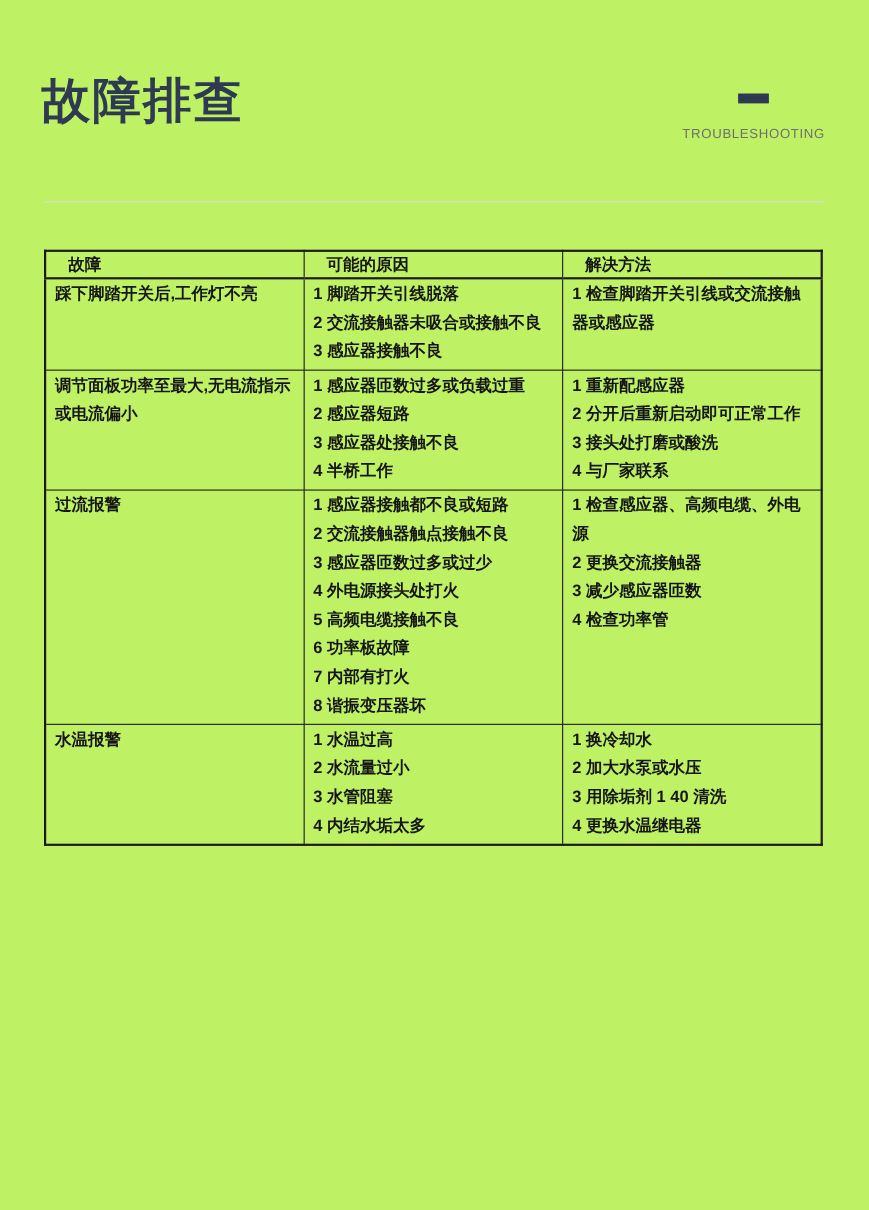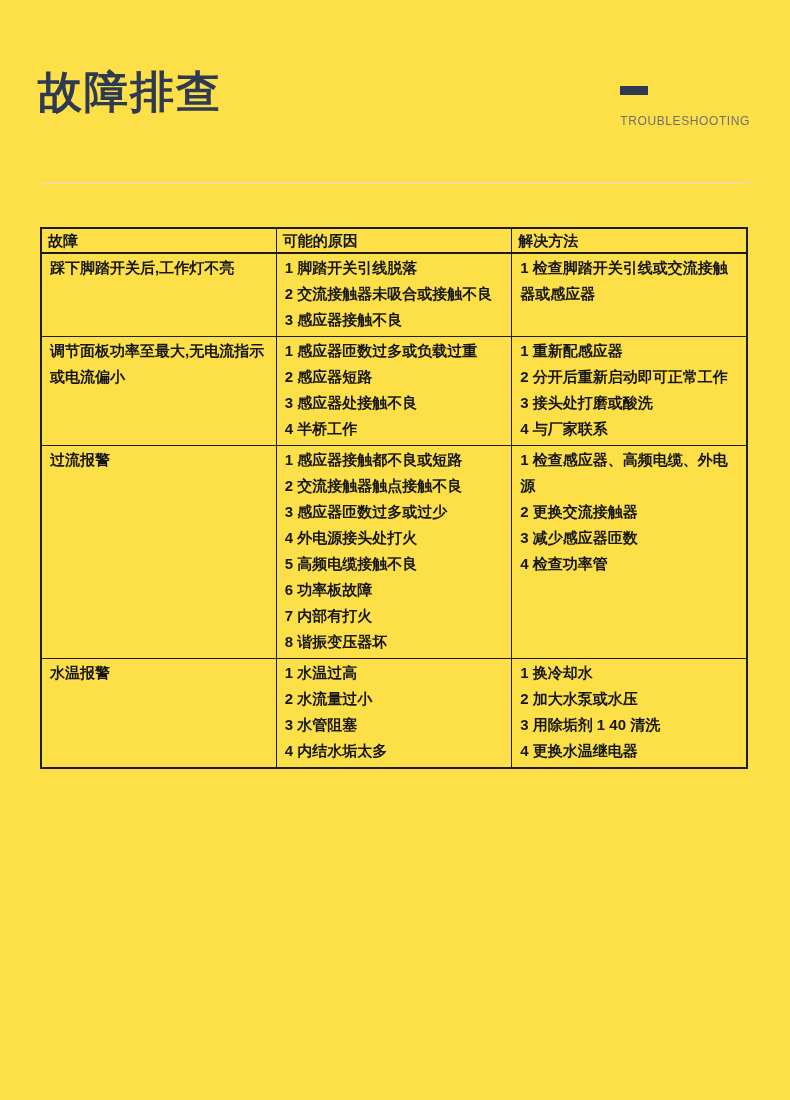--- a/index.html
+++ b/index.html
@@ -1,31 +1,31 @@
 <!DOCTYPE html>
 <html><head>
 <meta charset="utf-8">
 <style>
   html,body { margin:0; padding:0; }
   body { font-family:"Liberation Sans","DejaVu Sans",sans-serif; }
   .page {
     position:relative;
     width:790px; height:1100px;
-    background:#fde047;
+    background:#bef264;
     overflow:hidden;
   }
   .page-title {
     position:absolute; left:38px; top:70px;
     font-size:44px; font-weight:bold;
     color:#2e3a52; letter-spacing:2px;
     line-height:1;
   }
   .corner-block {
     position:absolute; right:40px; top:81px;
-    text-align:left;
+    text-align:center;
   }
   .dash-icon {
     display:inline-block;
     width:28px; height:9px;
     background:#2e3a52;
   }
   .page-subtitle {
     margin-top:15px;
     font-size:12px; color:#6f6f6f;
     letter-spacing:0.6px;
@@ -49,21 +49,21 @@
     color:#161616;
     text-align:left;
     vertical-align:top;
     padding:1px 8px 3px 8px;
     word-break:break-all;
   }
   .trouble-table th {
     border-bottom:2px solid #1b1b1b;
     height:21px;
     line-height:21px;
-    padding:1px 6px;
+    padding:1px 20px;
   }
   .cell-line { line-height:26px; }
 </style>
 </head>
 <body>
 
 <div class="page">
 
   <div class="page-title">故障排查</div>
 

